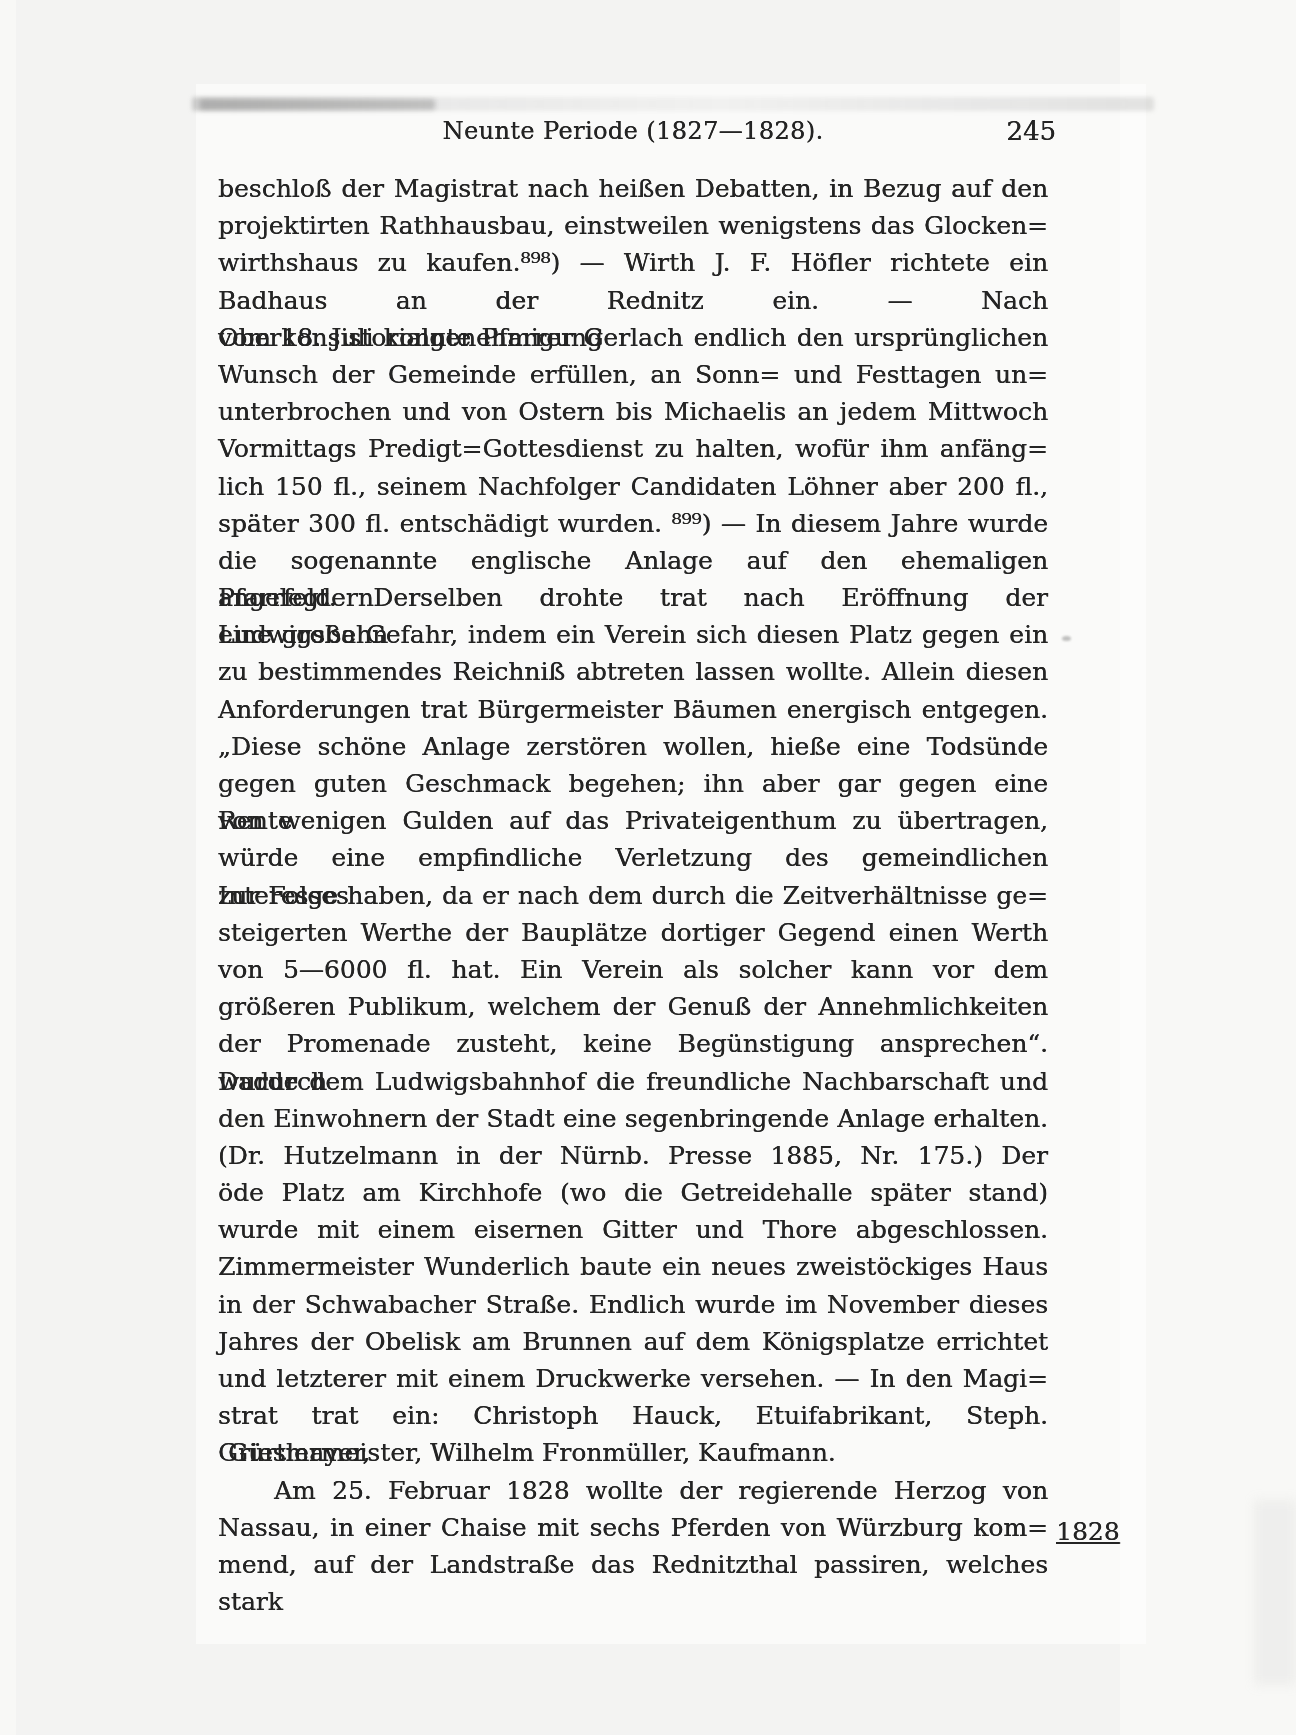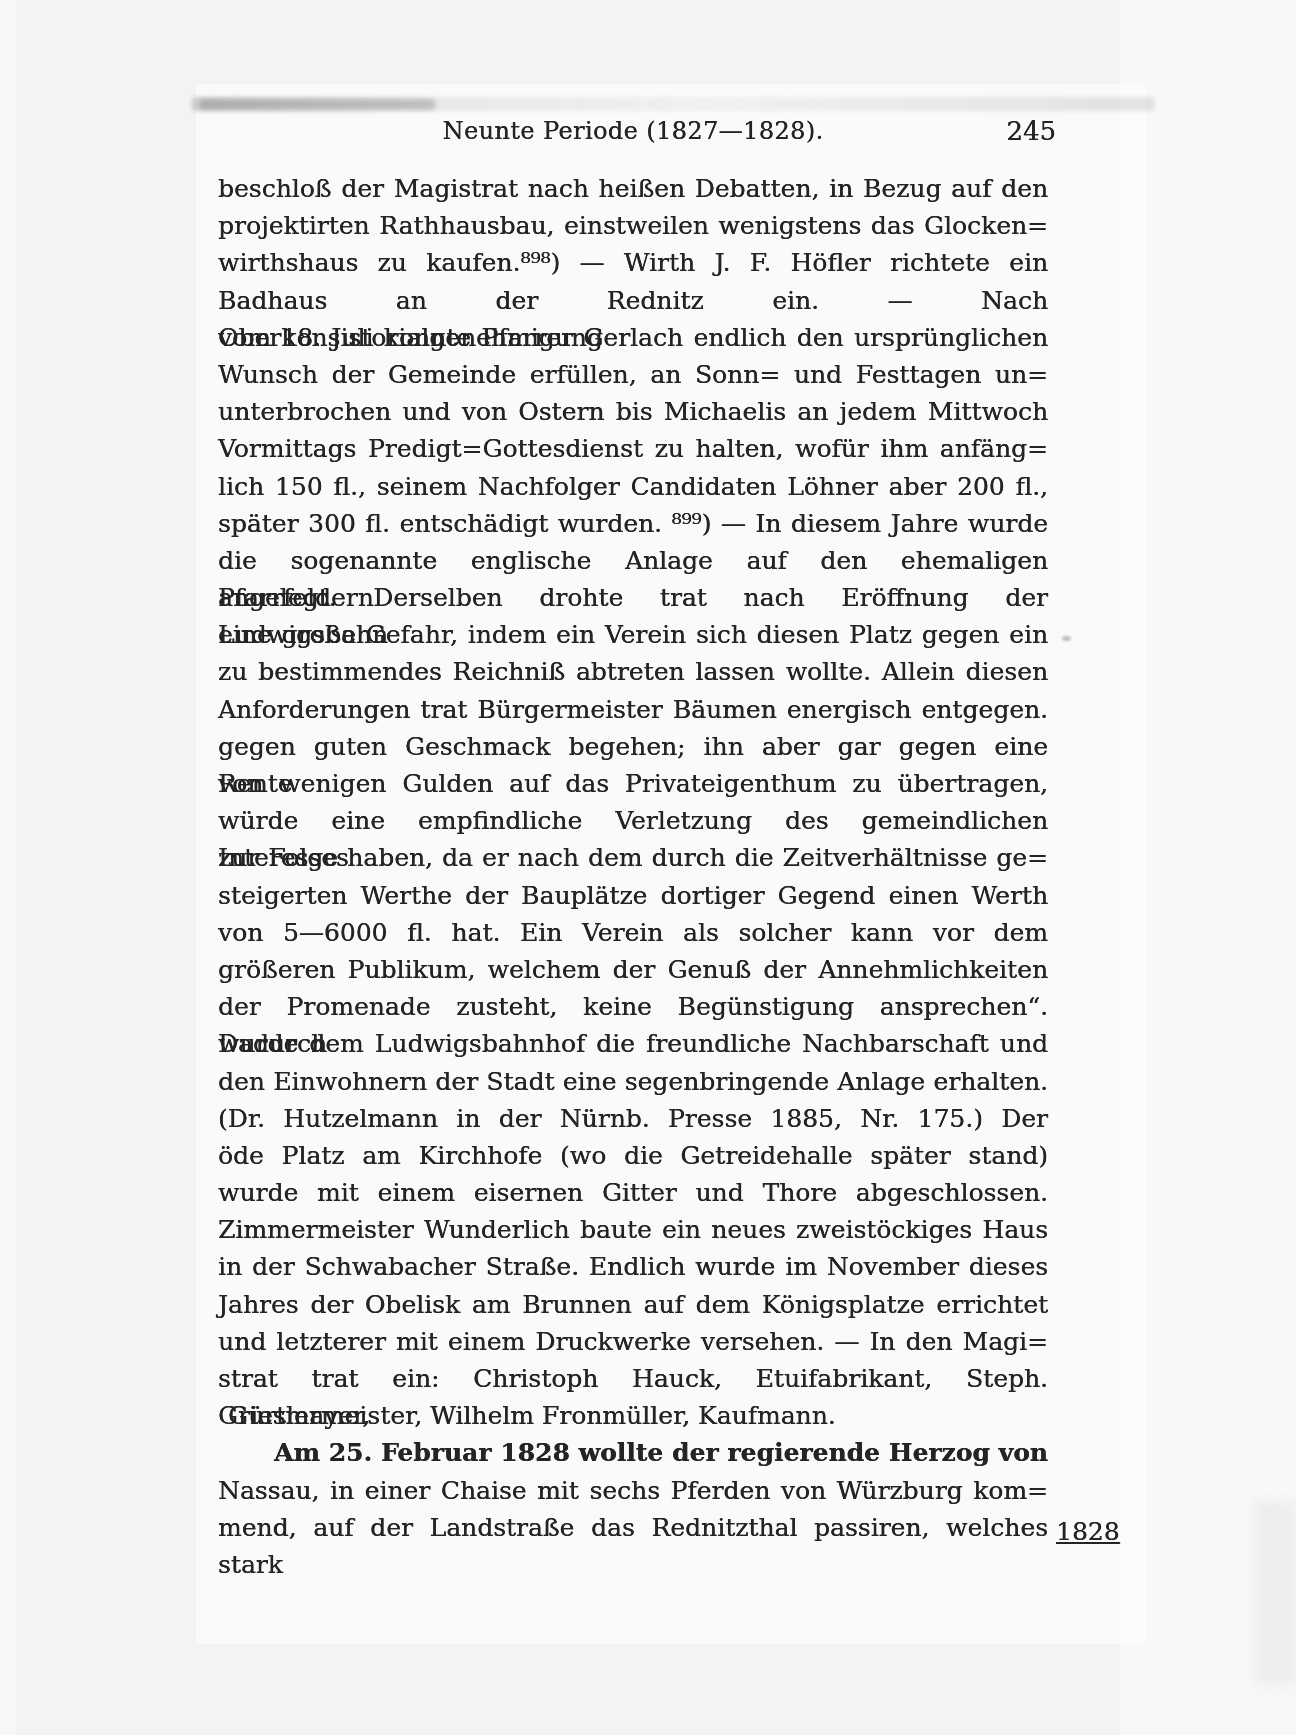--- a/index.html
+++ b/index.html
@@ -62,21 +62,21 @@
     position:absolute;left:202px;top:170px;width:830px;
     font-size:25px;line-height:37.2px;color:var(--ink,#222);
     text-shadow:0.3px 0 0 currentColor;
   }
   .line{
     height:37.2px;
     text-align:justify;
     text-align-last:justify;
   }
   .line-left{text-align:left;text-align-last:left;margin-left:10px;}
-  .line-indent{text-indent:56px;font-weight:bold;}
+  .line-indent{text-indent:56px;}
 
   .margin-year{
     position:absolute;left:1040px;top:1513px;
     font-size:25px;line-height:37.2px;color:var(--ink,#222);
     text-shadow:0.3px 0 0 currentColor;
     text-decoration:underline;
   }
 </style>
 </head>
 <body>
@@ -105,20 +105,21 @@
       <div class="line">Wunsch der Gemeinde erfüllen, an Sonn= und Festtagen un=</div>
       <div class="line">unterbrochen und von Ostern bis Michaelis an jedem Mittwoch</div>
       <div class="line">Vormittags Predigt=Gottesdienst zu halten, wofür ihm anfäng=</div>
       <div class="line">lich 150 fl., seinem Nachfolger Candidaten Löhner aber 200 fl.,</div>
       <div class="line">später 300 fl. entschädigt wurden. ⁸⁹⁹) — In diesem Jahre wurde</div>
       <div class="line">die sogenannte englische Anlage auf den ehemaligen Pfarrfeldern</div>
       <div class="line">angelegt. Derselben drohte trat nach Eröffnung der Ludwigsbahn</div>
       <div class="line">eine große Gefahr, indem ein Verein sich diesen Platz gegen ein</div>
       <div class="line">zu bestimmendes Reichniß abtreten lassen wollte. Allein diesen</div>
       <div class="line">Anforderungen trat Bürgermeister Bäumen energisch entgegen.</div>
+      <div class="line">„Diese schöne Anlage zerstören wollen, hieße eine Todsünde</div>
       <div class="line">gegen guten Geschmack begehen; ihn aber gar gegen eine Rente</div>
       <div class="line">von wenigen Gulden auf das Privateigenthum zu übertragen,</div>
       <div class="line">würde eine empfindliche Verletzung des gemeindlichen Interesses</div>
       <div class="line">zur Folge haben, da er nach dem durch die Zeitverhältnisse ge=</div>
       <div class="line">steigerten Werthe der Bauplätze dortiger Gegend einen Werth</div>
       <div class="line">von 5—6000 fl. hat. Ein Verein als solcher kann vor dem</div>
       <div class="line">größeren Publikum, welchem der Genuß der Annehmlichkeiten</div>
       <div class="line">der Promenade zusteht, keine Begünstigung ansprechen“. Dadurch</div>
       <div class="line">wurde dem Ludwigsbahnhof die freundliche Nachbarschaft und</div>
       <div class="line">den Einwohnern der Stadt eine segenbringende Anlage erhalten.</div>

